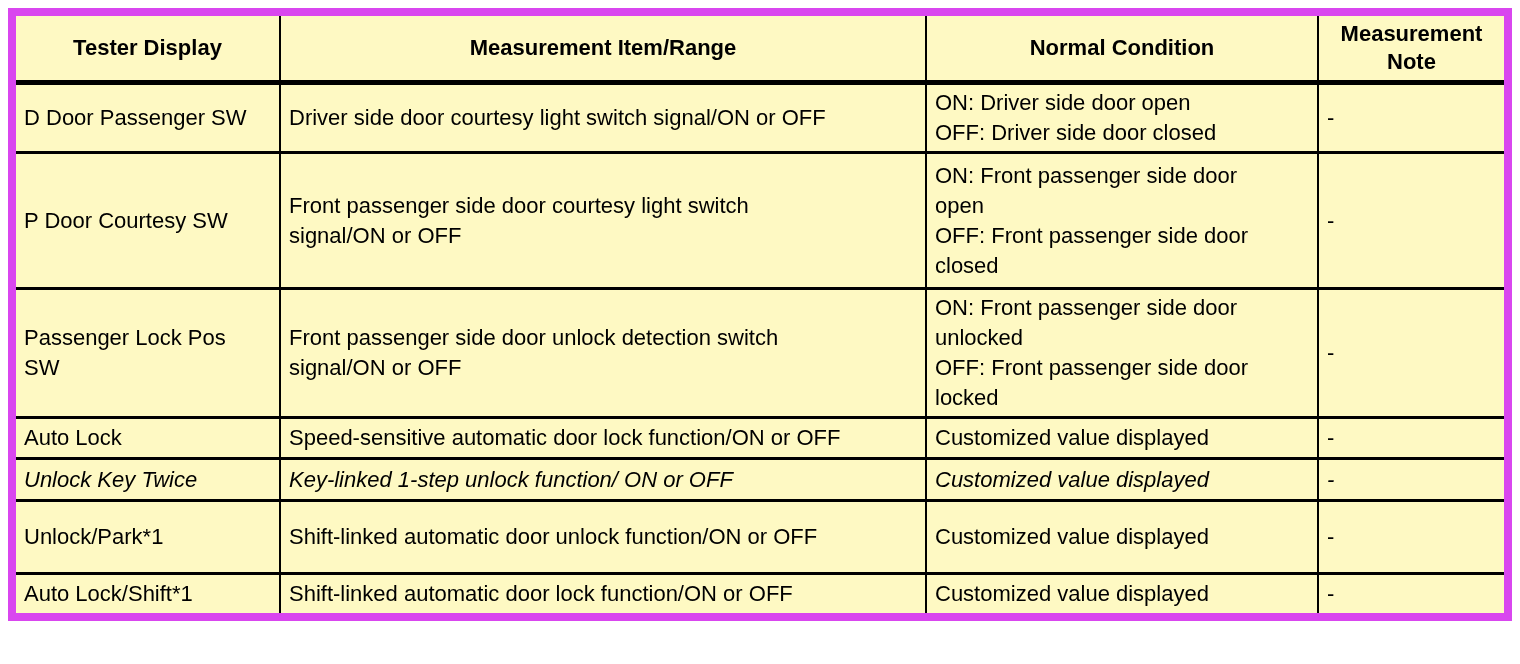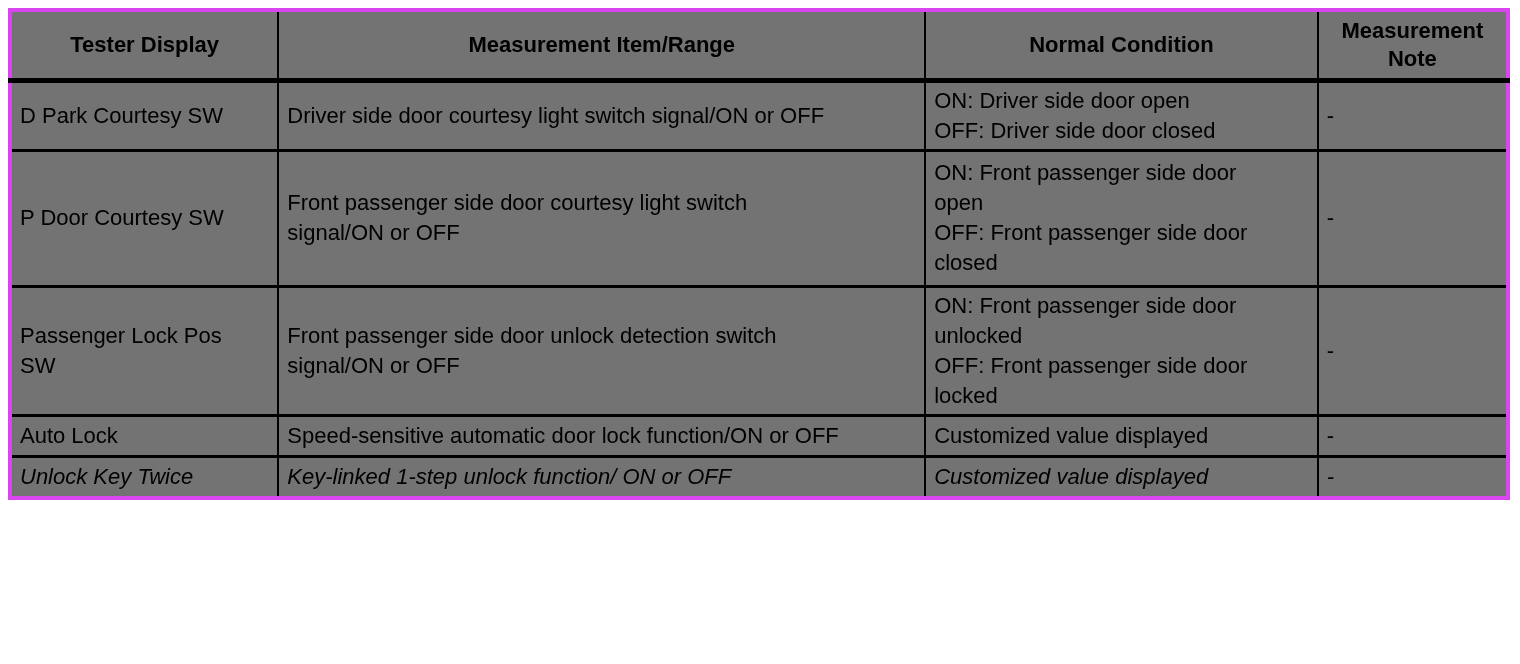--- a/index.html
+++ b/index.html
@@ -12,22 +12,22 @@
     width: 1520px;
     height: 664px;
     background: #ffffff;
     box-sizing: border-box;
     padding: 8px 9px 6px 8px;
   }
   table.data-table {
     border-collapse: collapse;
     table-layout: fixed;
     width: 1502px;
-    border: 4px solid #d946ef;
-    background: #737373;
+    border: 8px solid #d946ef;
+    background: #fef9c3;
   }
   col.c1 { width: 268px; }
   col.c2 { width: 646px; }
   col.c3 { width: 392px; }
   col.c4 { width: 190px; }
   th, td {
     border: 2px solid #000000;
     border-top-width: 3px;
     border-bottom-width: 3px;
     color: #000000;
@@ -77,21 +77,21 @@
       <tr>
         <th>Tester Display</th>
         <th>Measurement Item/Range</th>
         <th>Normal Condition</th>
         <th>Measurement
 Note</th>
       </tr>
     </thead>
     <tbody>
       <tr>
-        <td>D Park Courtesy SW</td>
+        <td>D Door Passenger SW</td>
         <td>Driver side door courtesy light switch signal/ON or OFF</td>
         <td>ON: Driver side door open
 OFF: Driver side door closed</td>
         <td>-</td>
       </tr>
       <tr>
         <td>P Door Courtesy SW</td>
         <td>Front passenger side door courtesy light switch
 signal/ON or OFF</td>
         <td>ON: Front passenger side door
@@ -116,15 +116,27 @@
         <td>Speed-sensitive automatic door lock function/ON or OFF</td>
         <td>Customized value displayed</td>
         <td>-</td>
       </tr>
       <tr>
         <td>Unlock Key Twice</td>
         <td>Key-linked 1-step unlock function/ ON or OFF</td>
         <td>Customized value displayed</td>
         <td>-</td>
       </tr>
+      <tr>
+        <td>Unlock/Park*1</td>
+        <td>Shift-linked automatic door unlock function/ON or OFF</td>
+        <td>Customized value displayed</td>
+        <td>-</td>
+      </tr>
+      <tr>
+        <td>Auto Lock/Shift*1</td>
+        <td>Shift-linked automatic door lock function/ON or OFF</td>
+        <td>Customized value displayed</td>
+        <td>-</td>
+      </tr>
     </tbody>
   </table>
 </div>
 
 </body></html>

